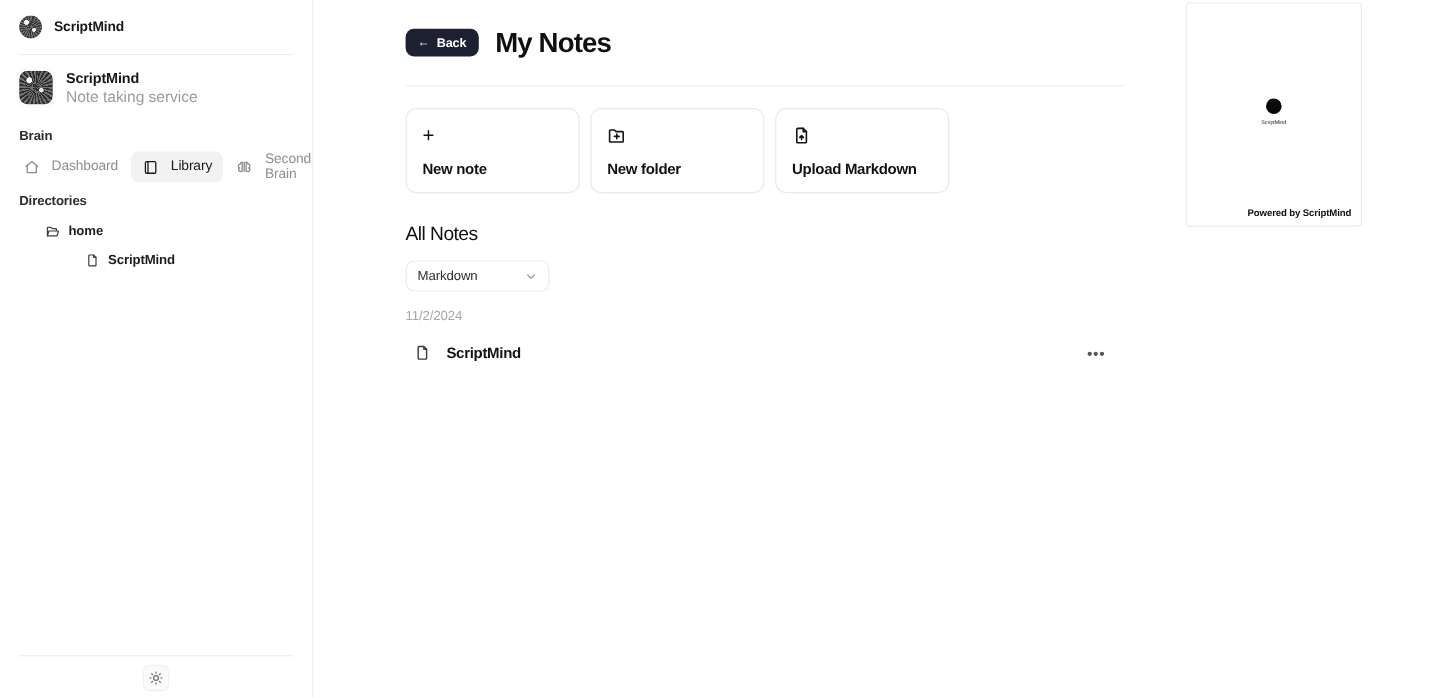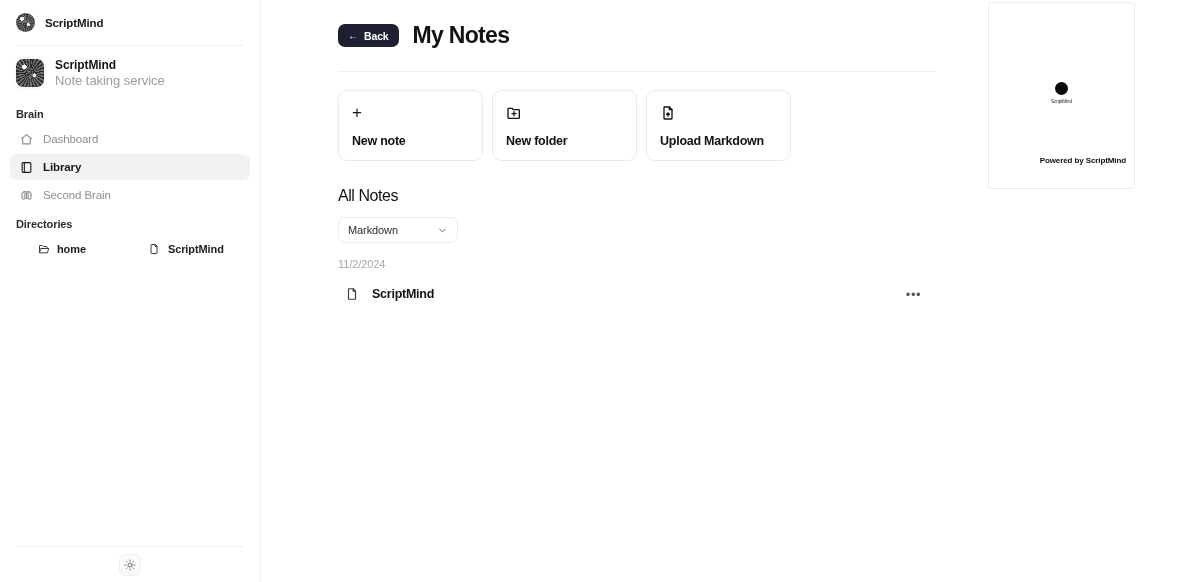--- a/index.html
+++ b/index.html
@@ -100,21 +100,21 @@
   }
 
   .nav-section-label {
     font-size: 11px;
     font-weight: 700;
     color: #2b2b30;
     padding: 10px 16px 6px 16px;
     letter-spacing: -0.1px;
   }
 
-  .nav-list { padding: 0 10px; display: flex; flex-direction: column; gap: 2px; }
+  .nav-list { padding: 0 10px; display: flex; flex-direction: row; gap: 2px; }
 
   .nav-item {
     display: flex;
     align-items: center;
     gap: 10px;
     height: 26px;
     padding: 0 9px;
     border-radius: 7px;
     cursor: pointer;
   }
@@ -124,23 +124,23 @@
     display: flex; align-items: center; justify-content: center;
     color: #8a8a91;
     flex: 0 0 14px;
   }
   .nav-item.active .nav-icon { color: #18181b; }
   .nav-item .nav-label {
     font-size: 11.5px;
     color: #8d8d94;
     letter-spacing: -0.1px;
   }
-  .nav-item.active .nav-label { color: #18181b; font-weight: 700; }
-
-  .tree { padding: 2px 10px 0 10px; display: flex; flex-direction: row; gap: 2px; }
+  .nav-item.active .nav-label { color: #18181b; font-weight: 400; }
+
+  .tree { padding: 2px 10px 0 10px; display: flex; flex-direction: column; gap: 2px; }
   .tree-row {
     display: flex;
     align-items: center;
     gap: 7px;
     height: 22px;
     border-radius: 6px;
     cursor: pointer;
   }
   .tree-row.level1 { padding-left: 27px; }
   .tree-row.level2 { padding-left: 60px; }
@@ -356,21 +356,21 @@
     background: #0a0a0a;
   }
   .preview-dot-label {
     font-size: 4.5px;
     color: #1c1c20;
     letter-spacing: -0.05px;
   }
   .preview-footer {
     position: absolute;
     right: 8px;
-    bottom: 23px;
+    bottom: 6px;
     font-size: 8px;
     font-weight: 700;
     color: #0f0f12;
     letter-spacing: -0.1px;
   }
 </style>
 </head>
 <body>
 
 <div class="app">

